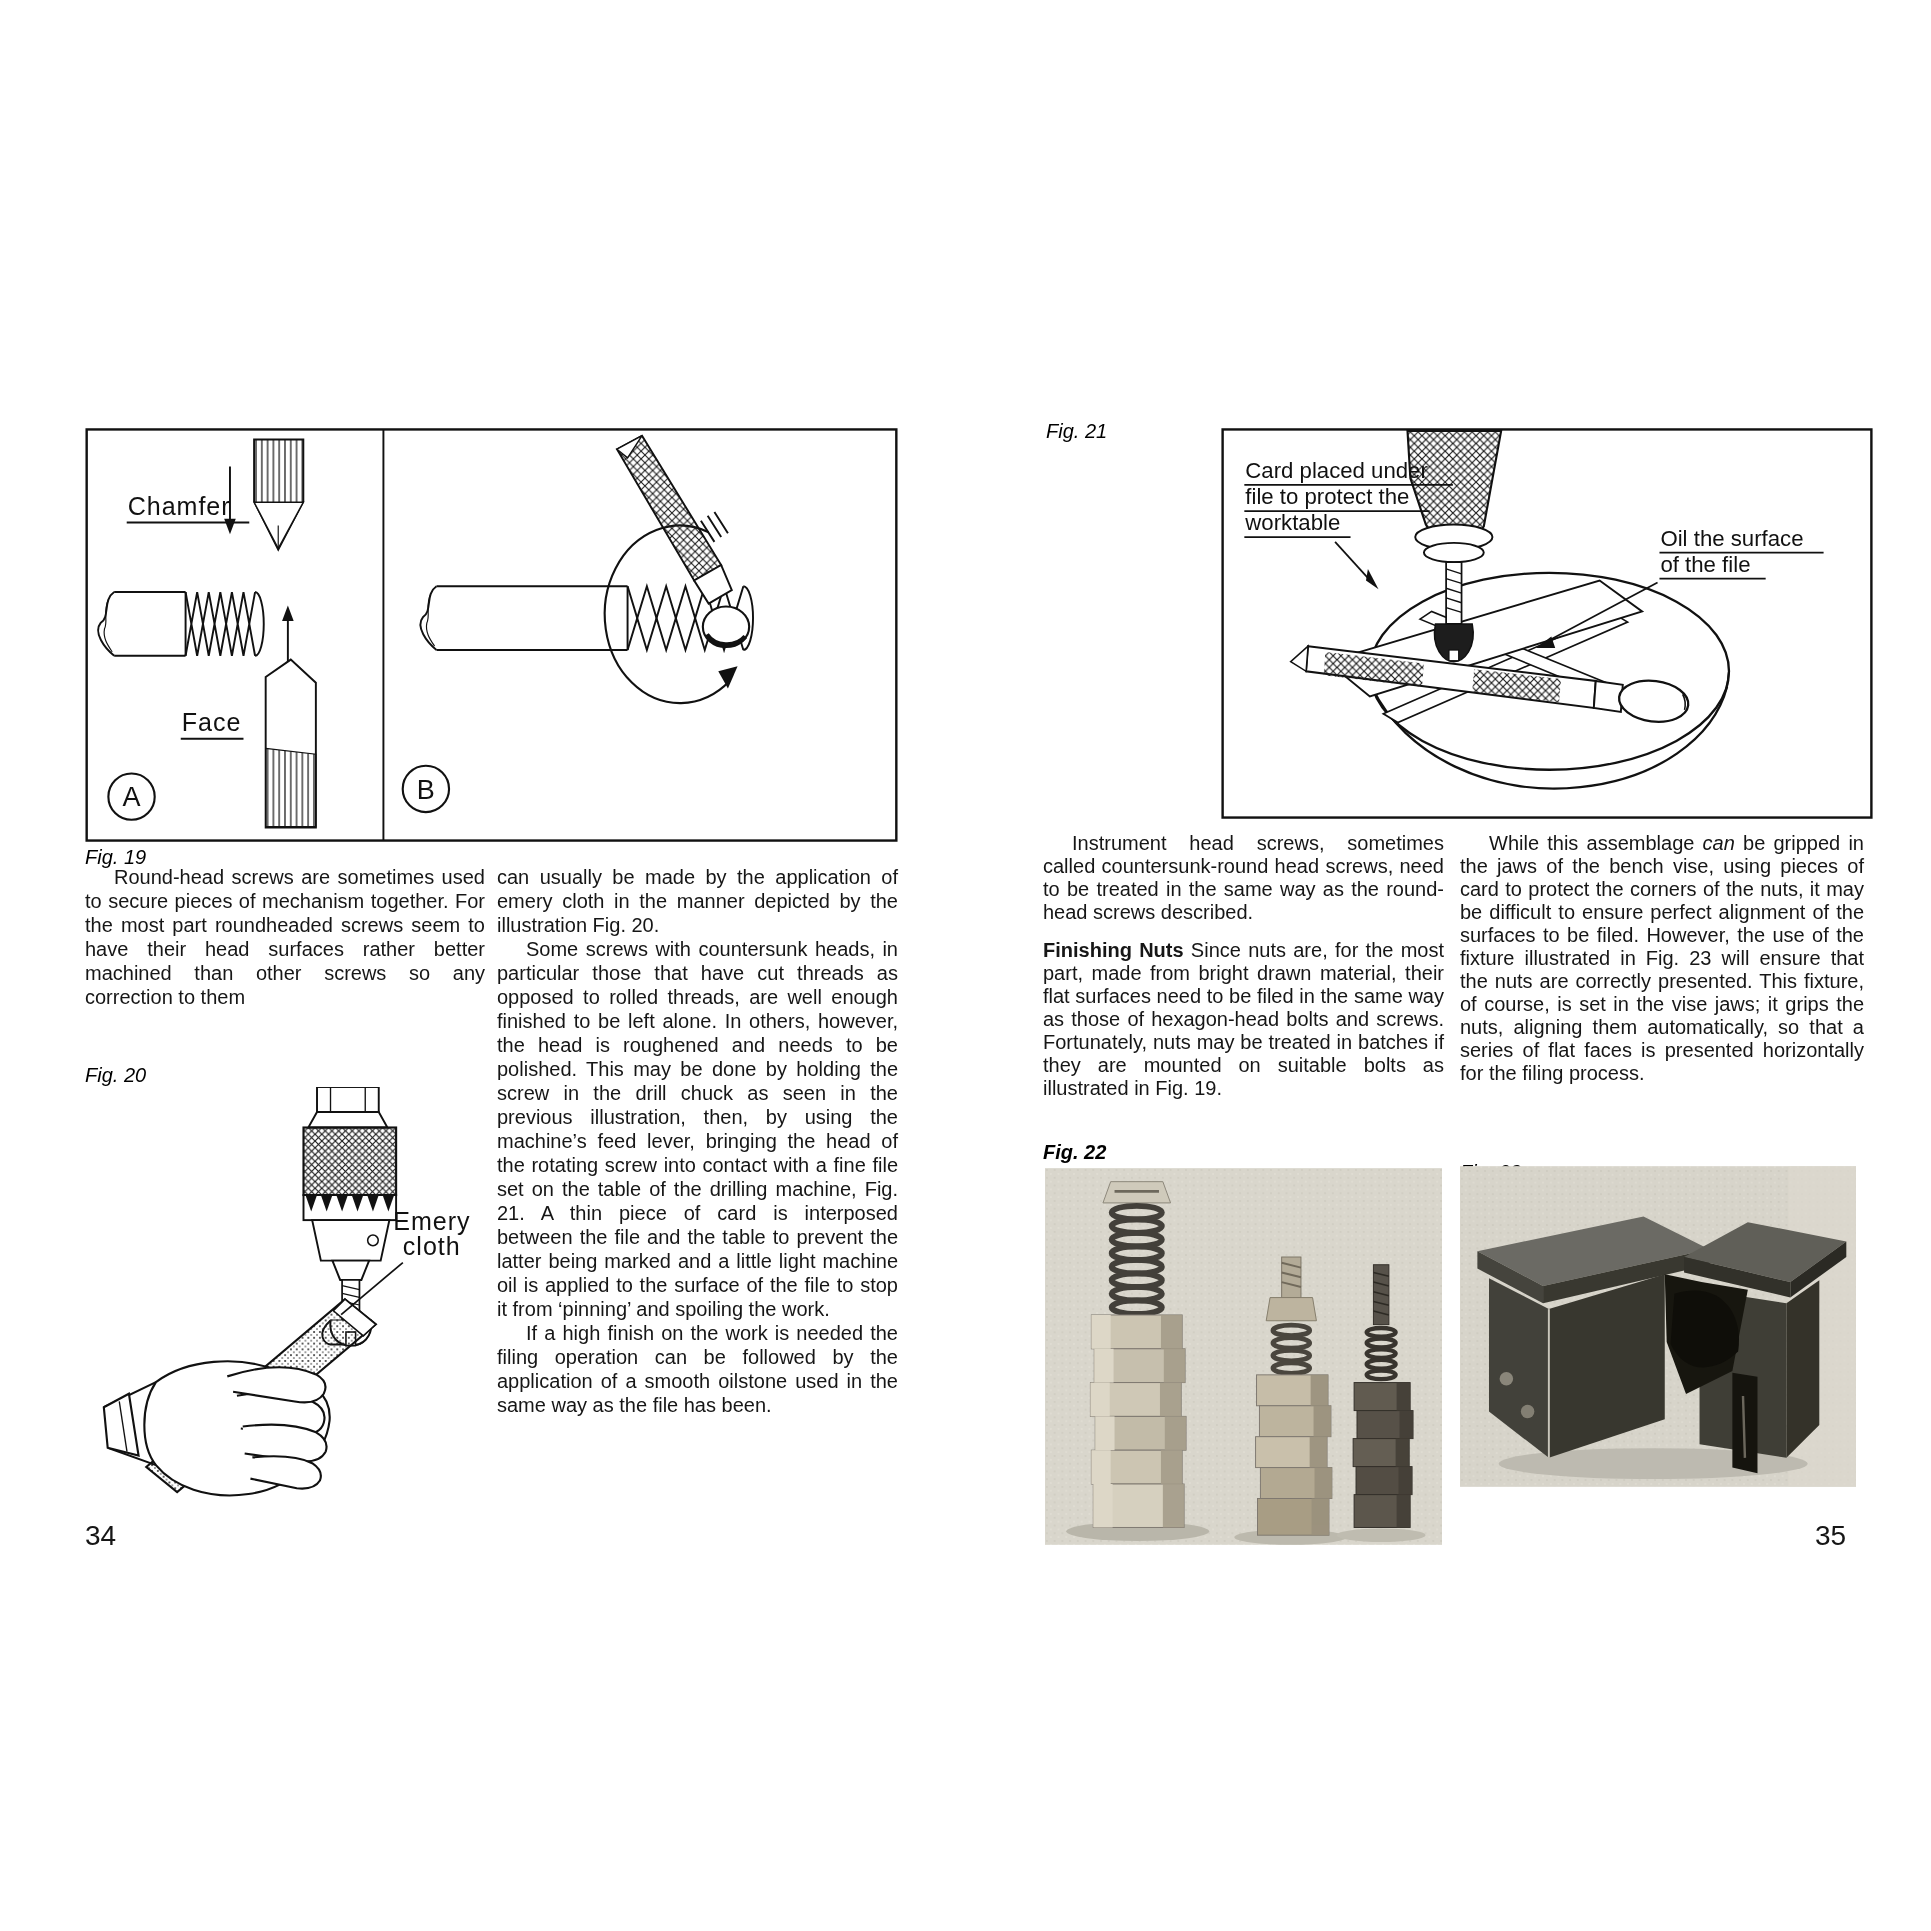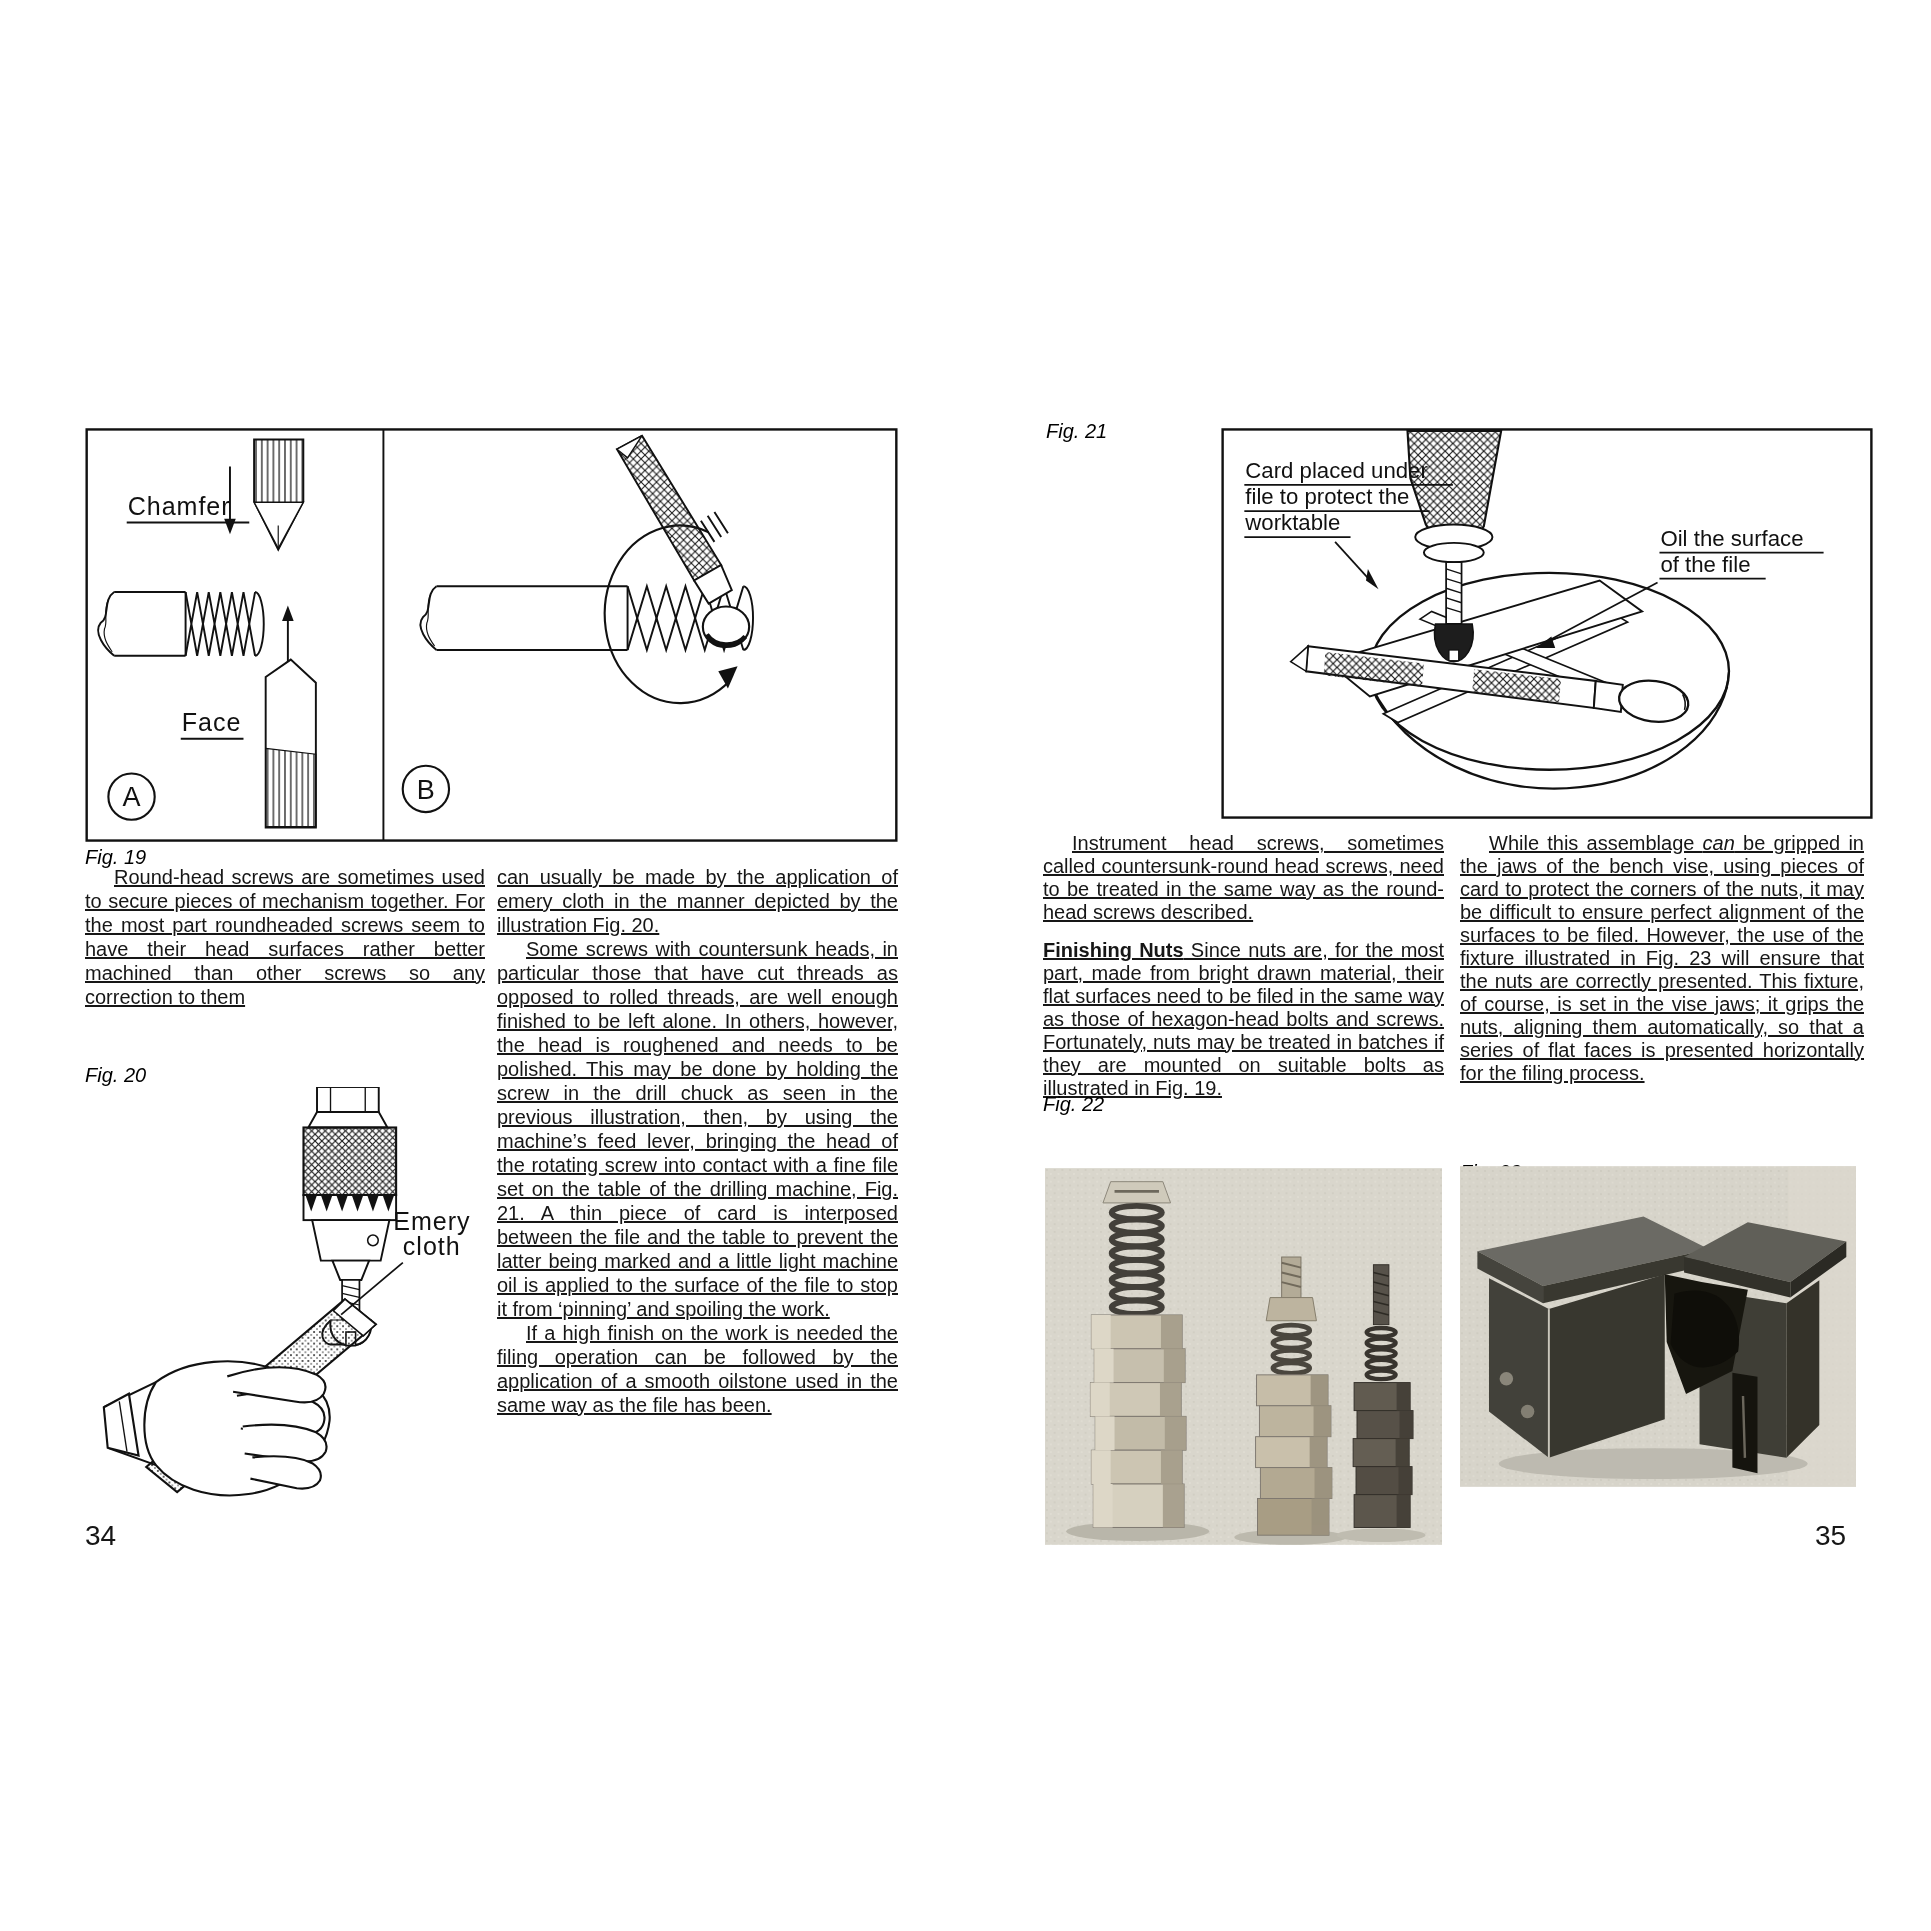--- a/index.html
+++ b/index.html
@@ -1,20 +1,20 @@
 <!DOCTYPE html>
 <html><head>
 <meta charset="utf-8">
 <style>
   html,body{margin:0;padding:0;background:#fff;}
   .sheet{position:relative;width:1931px;height:1931px;background:#ffffff;overflow:hidden;
          font-family:"Liberation Sans",sans-serif;color:#141414;}
   .abs{position:absolute;}
   .col{position:absolute;font-size:20px;line-height:24px;text-align:justify;color:#161616;}
-  .col p{margin:0;text-decoration:underline;}
+  .col p{margin:0;}
   .col .ind{text-indent:29px;}
   .col .sp{height:14.5px;}
   .p35{line-height:23px;}
   .figcap{position:absolute;font-size:20px;font-style:italic;color:#000000;}
   .pagenum{position:absolute;font-size:28px;color:#161616;}
   .b{font-weight:bold;}
   svg{display:block;}
   svg text{font-family:"Liberation Sans",sans-serif;fill:#111;}
   .handlet{font-size:26px;letter-spacing:1px;}
 </style>
@@ -229,21 +229,21 @@
       </g>
     </svg>
   </div>
 
   <div class="col p35" style="left:1043px;top:832px;width:401px;">
     <p class="ind">Instrument head screws, sometimes called countersunk-round head screws, need to be treated in the same way as the round-head screws described.</p>
     <div class="sp"></div>
     <p><span class="b">Finishing Nuts</span><span> Since nuts are, for the most part, made from bright drawn material, their flat surfaces need to be filed in the same way as those of hexagon-head bolts and screws. Fortunately, nuts may be treated in batches if they are mounted on suitable bolts as illustrated in Fig. 19.</span></p>
   </div>
 
-  <div class="figcap" style="left:1043px;top:1093px;">Fig. 22</div>
+  <div class="figcap" style="left:1043px;top:1141px;font-weight:bold;">Fig. 22</div>
 
   <div class="abs" style="left:1045px;top:1168px;">
     <svg width="397" height="377" viewBox="0 0 411 390">
       <defs>
         <pattern id="fab" width="8" height="8" patternUnits="userSpaceOnUse">
           <rect width="8" height="8" fill="#d9d6cc"></rect>
           <circle cx="2" cy="2" r="0.9" fill="#cdcabf"></circle>
           <circle cx="6" cy="6" r="0.9" fill="#e2dfd5"></circle>
         </pattern>
       </defs>

